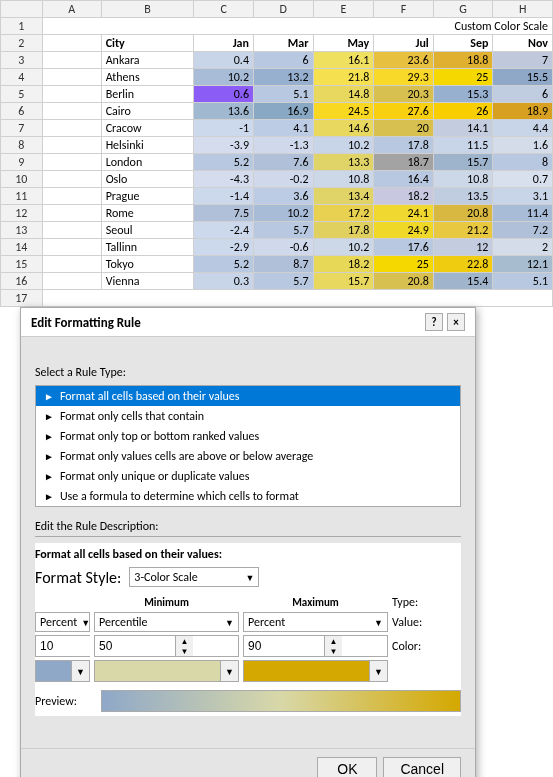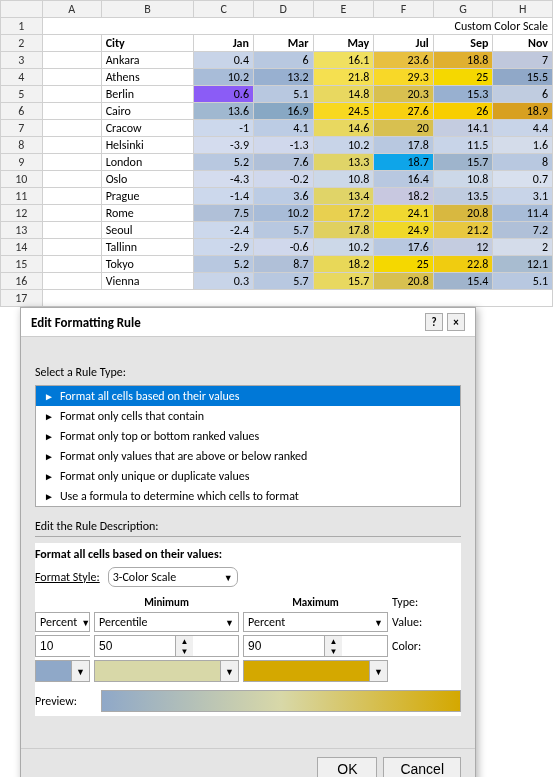--- a/index.html
+++ b/index.html
@@ -61,21 +61,21 @@
     .rule-item {
       padding: 3px 8px;
       display: flex; align-items: center; gap: 6px;
       cursor: pointer;
     }
     .rule-item.selected { background: #0078d7; color: #fff; }
     .arrow-icon { font-size: 10px; }
     .section-label2 { font-size: 12px; margin-top: 12px; margin-bottom: 6px; border-bottom: 1px solid #aaa; padding-bottom: 3px; }
     .desc-box { background: #fff; border: 0; padding: 4px 0; }
     .format-style-row { display: flex; align-items: center; gap: 8px; margin-bottom: 8px; }
-    .format-style-label { font-size: 12px; text-decoration: underline; }
+    .format-style-label { font-size: 16px; }
     .select-control {
       border: 1px solid #aaa; background: #fff;
       padding: 2px 4px; font-size: 12px;
       display: flex; align-items: center; justify-content: space-between;
       cursor: pointer;
     }
     .select-control .caret { font-size: 9px; margin-left: 4px; }
     .grid-header { font-size: 11px; font-weight: bold; text-align: center; }
     .grid-label { font-size: 12px; }
     .input-with-btn { display: flex; border: 1px solid #aaa; background: #fff; }
@@ -201,21 +201,21 @@
       <td style="background:#d4dcea">1.6</td>
     </tr>
 
     <tr>
       <td class="row-num">9</td>
       <td></td>
       <td class="city">London</td>
       <td style="background:#b8c8e0">5.2</td>
       <td style="background:#b0c0d8">7.6</td>
       <td style="background:#e0d468">13.3</td>
-      <td style="background:#0ea5e9">18.7</td>
+      <td style="background:#a3a3a3">18.7</td>
       <td style="background:#9eb4cc">15.7</td>
       <td style="background:#b8c8e0">8</td>
     </tr>
 
     <tr>
       <td class="row-num">10</td>
       <td></td>
       <td class="city">Oslo</td>
       <td style="background:#d4dcee">-4.3</td>
       <td style="background:#d0d8ec">-0.2</td>
@@ -322,40 +322,40 @@
         <div class="rule-item">
           <span class="arrow-icon">►</span>
           <span>Format only cells that contain</span>
         </div>
         <div class="rule-item">
           <span class="arrow-icon">►</span>
           <span>Format only top or bottom ranked values</span>
         </div>
         <div class="rule-item">
           <span class="arrow-icon">►</span>
-          <span>Format only values that are above or below ranked</span>
+          <span>Format only values cells are above or below average</span>
         </div>
         <div class="rule-item">
           <span class="arrow-icon">►</span>
           <span>Format only unique or duplicate values</span>
         </div>
         <div class="rule-item">
           <span class="arrow-icon">►</span>
           <span>Use a formula to determine which cells to format</span>
         </div>
       </div>
 
       <div class="section-label2">Edit the Rule Description:</div>
       <div class="desc-box">
         <div style="margin-bottom:6px;">
           <strong>Format all cells based on their values:</strong>
         </div>
         <div class="format-style-row">
           <span class="format-style-label">Format Style:</span>
-          <div class="select-control" style="width:130px;border-radius:7px;">
+          <div class="select-control" style="width:130px;">
             <span>3-Color Scale</span>
             <span class="caret">▼</span>
           </div>
         </div>
 
         <div style="display:grid;grid-template-columns:55px 145px 145px 145px;gap:3px 4px;align-items:center;margin-top:4px;">
           <div></div>
           <div class="grid-header">Minimum</div>
           <div class="grid-header">Maximum</div>
 

